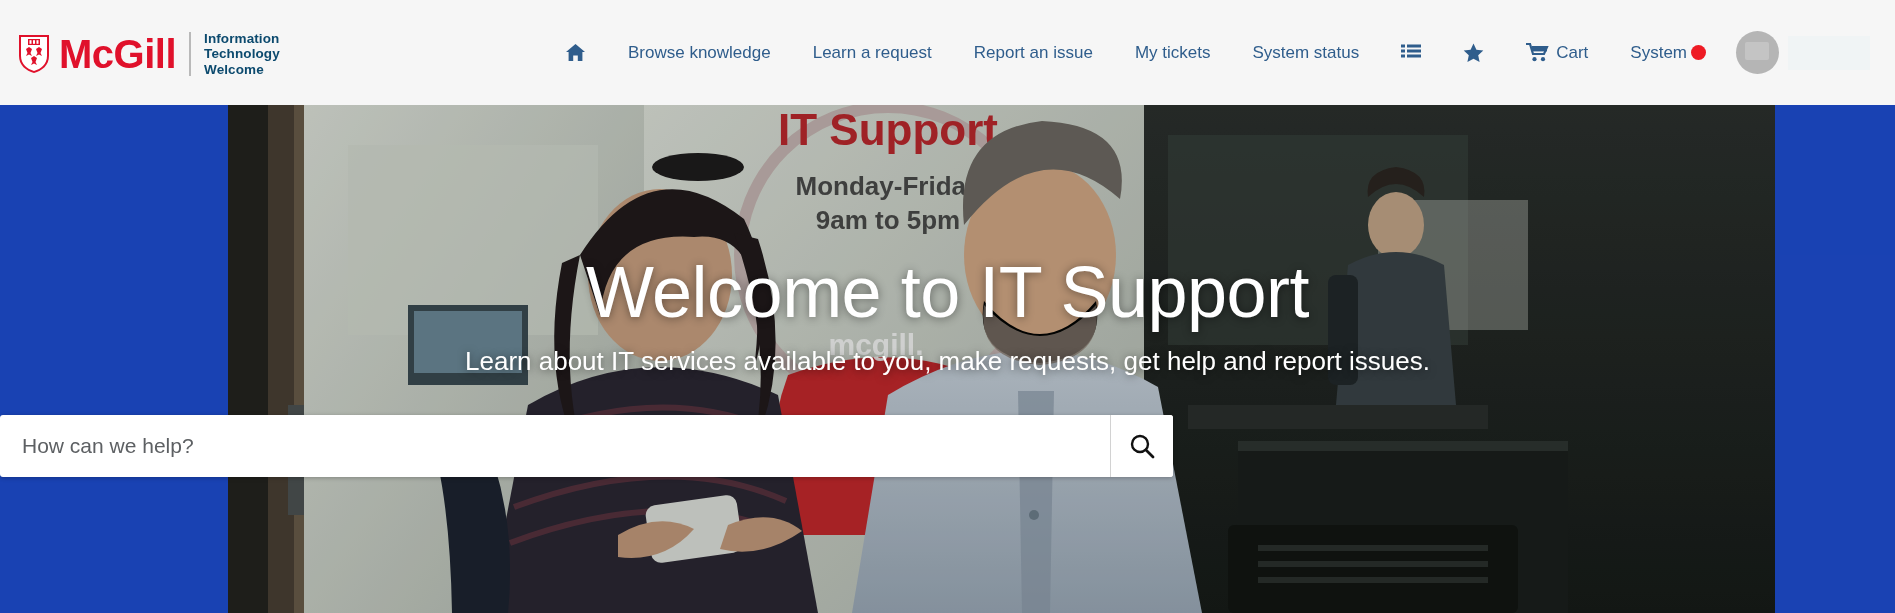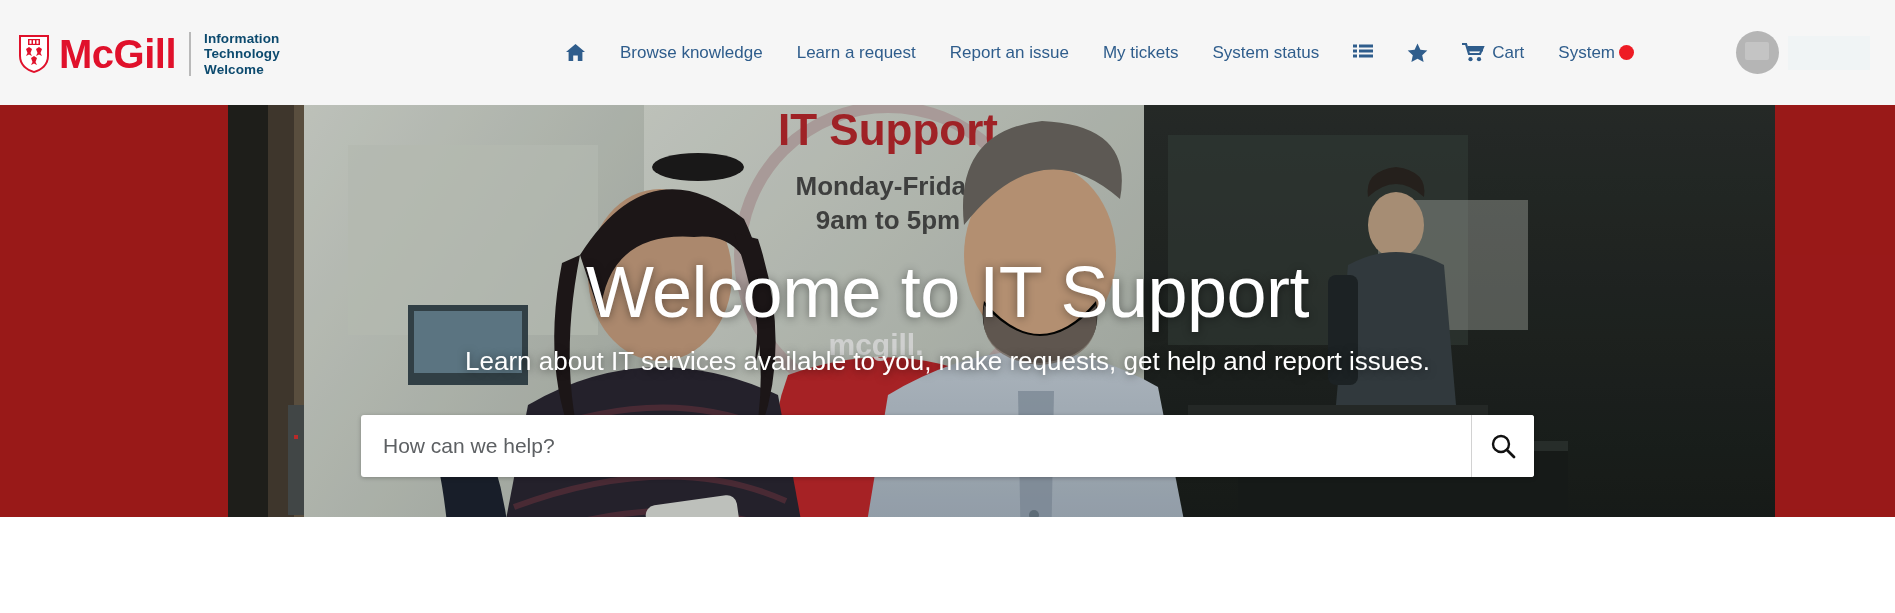--- a/index.html
+++ b/index.html
@@ -31,21 +31,21 @@
   .brand-divider{
     width:2px;height:44px;background:#b9b9b9;margin-right:13px;
   }
   .brand-sub{
     font-size:13.5px;line-height:15.5px;color:#0c4a6e;font-weight:600;
     letter-spacing:.1px;
   }
 
   .nav{
     position:absolute;left:548px;top:0;height:105px;
-    display:flex;gap:0px;
+    display:flex;gap:8px;
   }
   .nav-item{
     color:#2f5d8c;font-size:17px;line-height:20px;
     padding:0 17px;text-decoration:none;white-space:nowrap;
     display:flex;align-items:center;cursor:pointer;
   }
   .nav-icon{display:flex;align-items:center;}
   .nav-cart{gap:7px;}
   .tours-dot{
     display:inline-block;width:15px;height:15px;border-radius:50%;
@@ -62,34 +62,34 @@
   .avatar::after{
     content:"";position:absolute;left:9px;top:11px;
     width:24px;height:18px;background:#c4c4c4;border-radius:2px;
   }
   .avatar-name{
     width:82px;height:34px;background:#f0f4f5;margin-left:9px;
   }
 
   
   .hero{
-    position:absolute;left:0;top:105px;width:1895px;height:412px;
-    background:#b91c1c;overflow:hidden;
+    position:absolute;left:0;top:105px;width:1895px;height:508px;
+    background:#1d4ed8;overflow:hidden;
   }
   .hero-photo{
     position:absolute;left:228px;top:0;width:1547px;height:508px;
     overflow:hidden;
   }
   .hero-overlay{
     position:absolute;left:0;top:0;width:1895px;height:508px;
     background:rgba(10,14,13,0.18);
   }
   .hero-content{
     position:absolute;left:0;top:0;width:1895px;height:508px;
-    display:flex;flex-direction:column;align-items:center;
+    display:flex;flex-direction:column;
   }
   .hero-title{
     margin-top:148px;
     font-size:72px;line-height:78px;font-weight:300;color:#ffffff;
     letter-spacing:-0.5px;text-align:center;
     text-shadow:0 1px 10px rgba(0,0,0,.45);
   }
   .hero-sub{
     margin-top:16px;
     font-size:26px;line-height:28px;font-weight:400;color:#ffffff;

